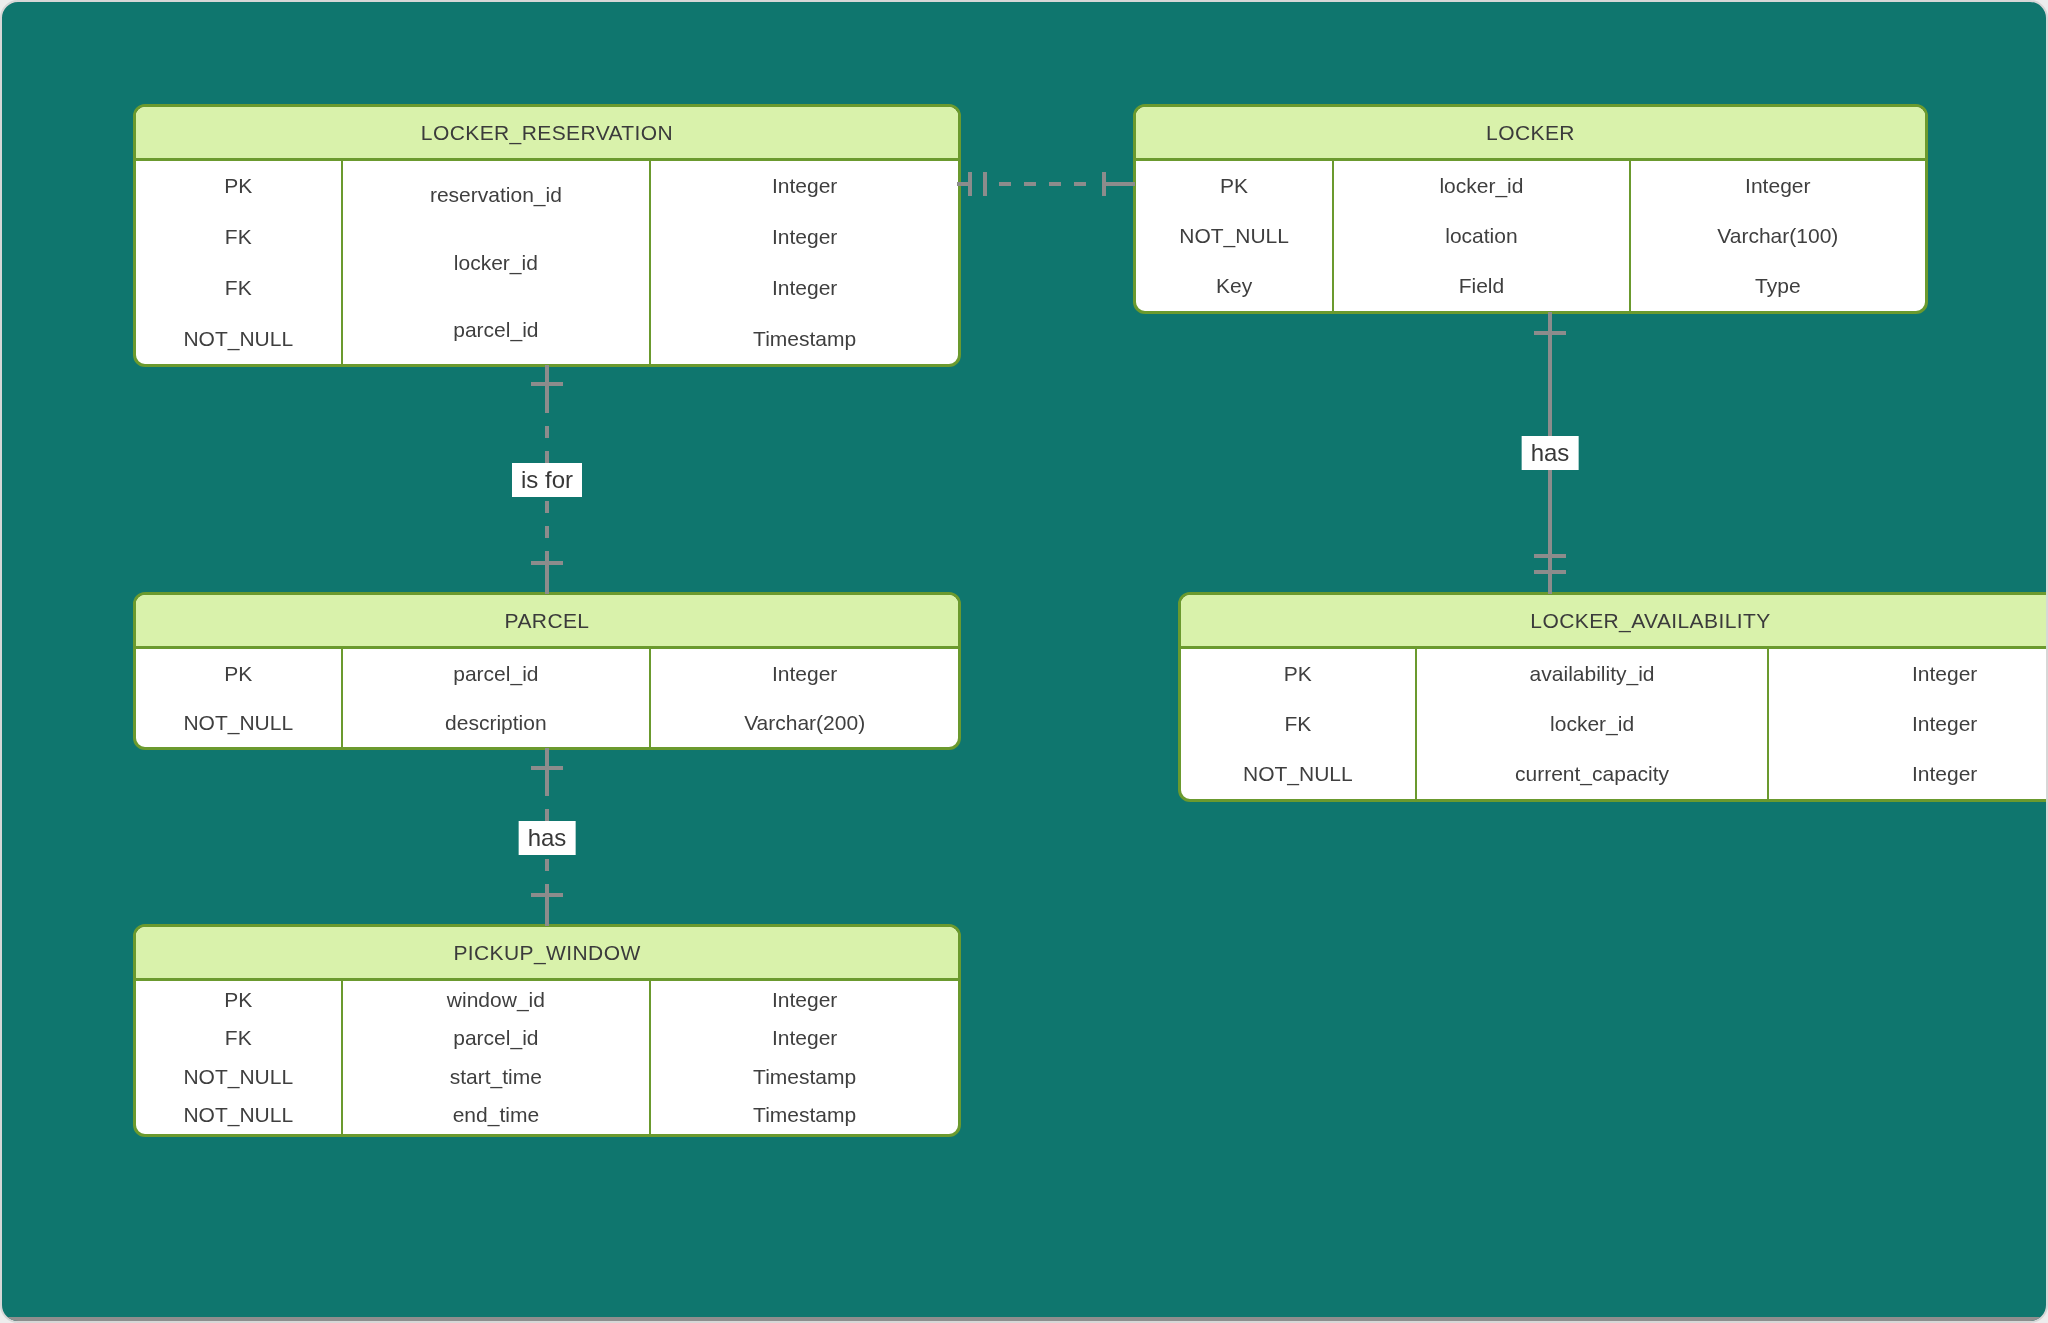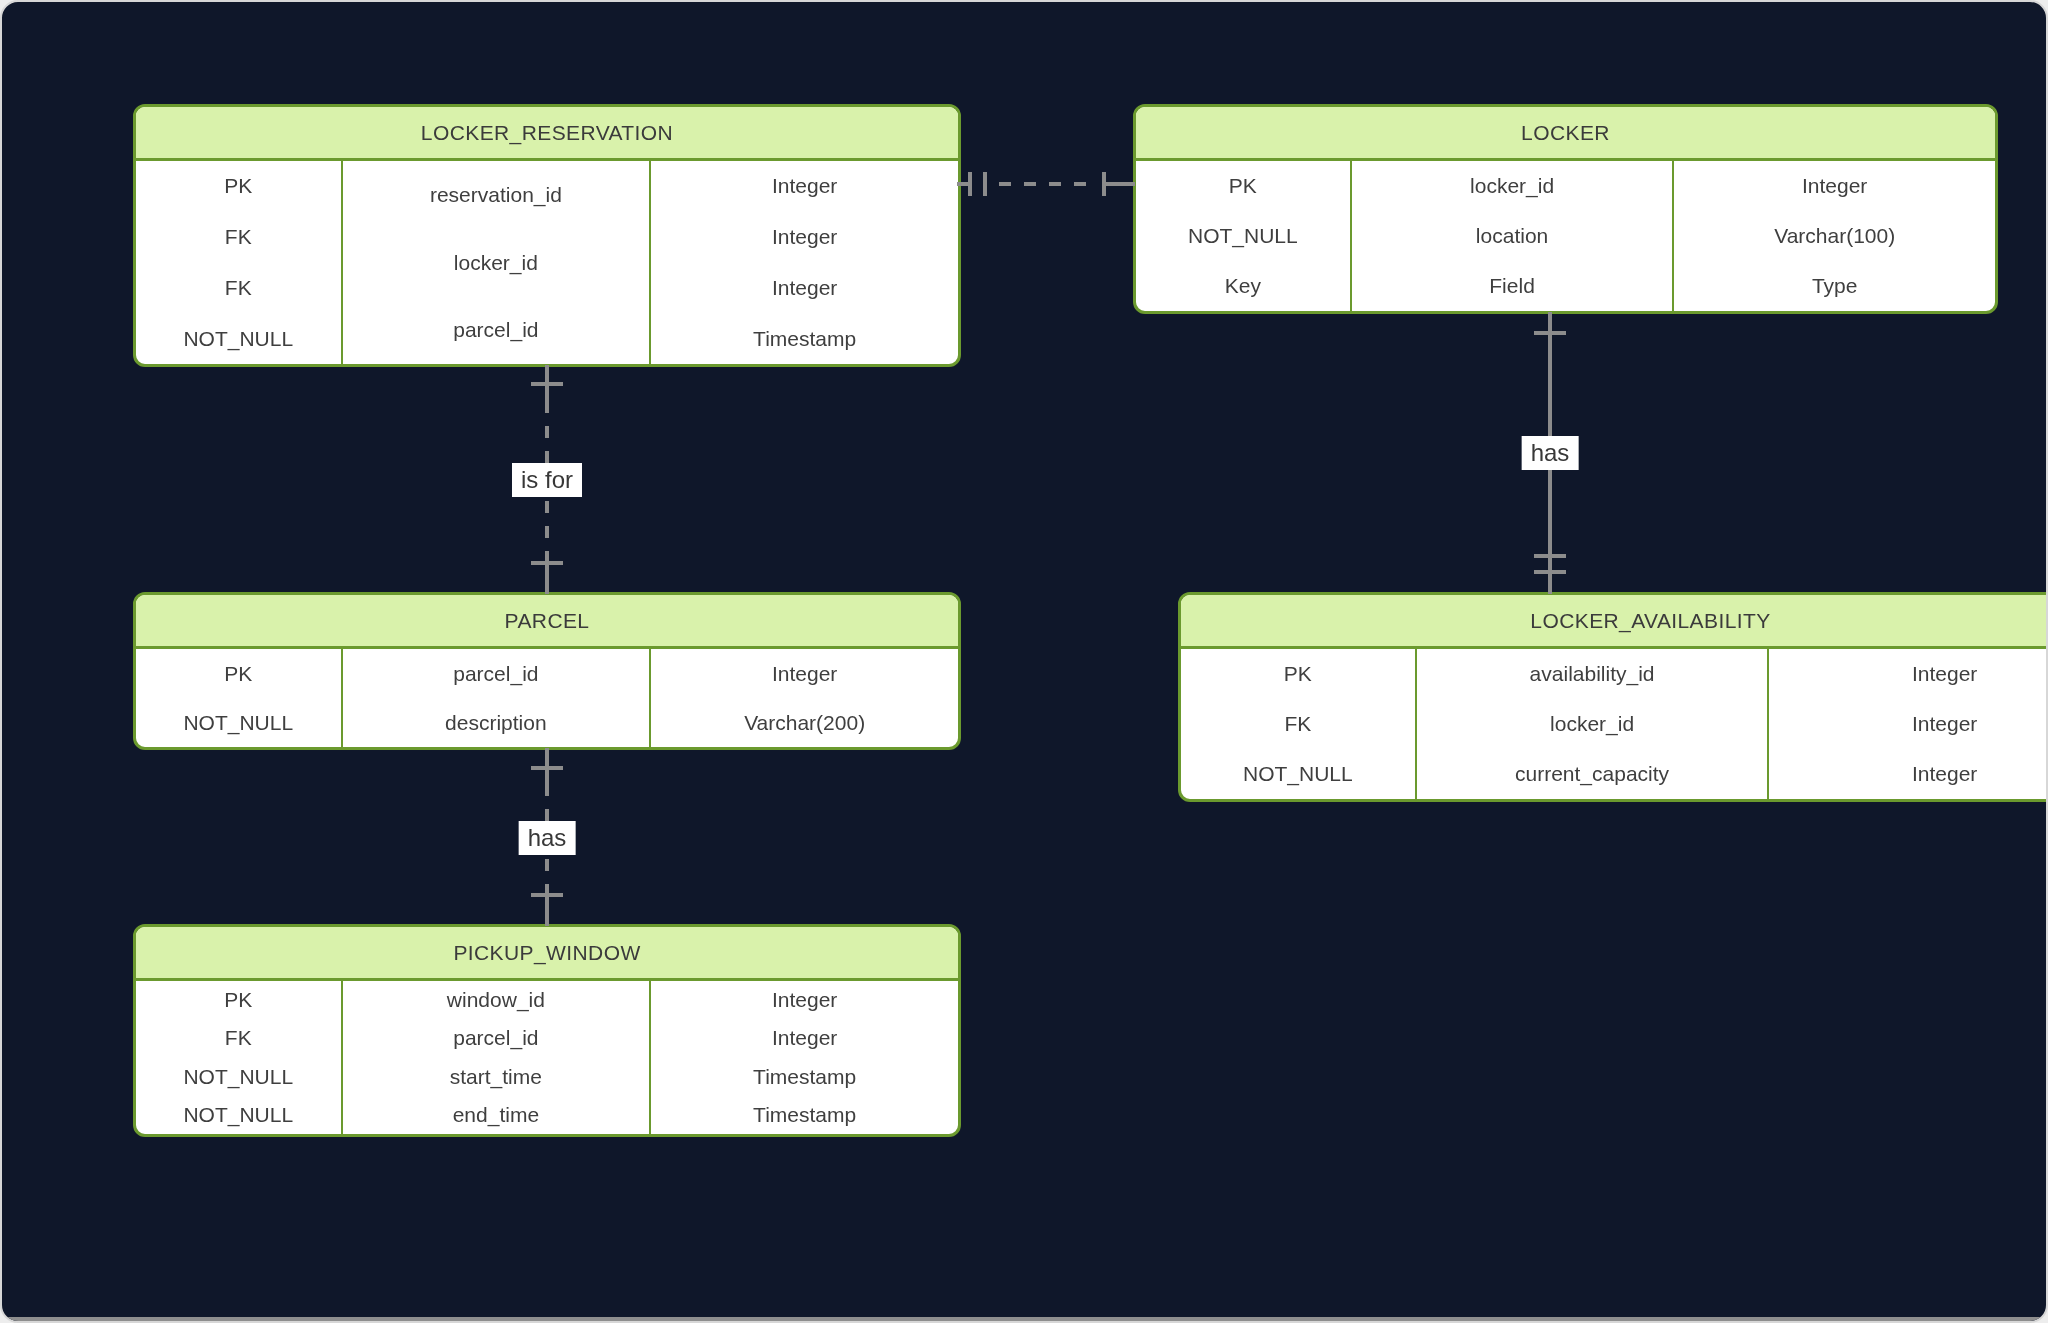--- a/index.html
+++ b/index.html
@@ -1,34 +1,34 @@
 <!DOCTYPE html>
 <html><head>
 <meta charset="utf-8">
 <style>
   html,body{margin:0;padding:0;background:#ededed;}
   body{width:2048px;height:1323px;position:relative;font-family:"Liberation Sans",sans-serif;}
   #frame{position:absolute;left:0;top:0;width:2048px;height:1323px;box-sizing:border-box;
-         background:#0f172a;border:2px solid #d7d7d7;border-radius:18px;overflow:hidden;}
+         background:#0f766e;border:2px solid #d7d7d7;border-radius:18px;overflow:hidden;}
   
   .etable{position:absolute;box-sizing:border-box;background:#ffffff;
           border:3px solid #6b9a2e;border-radius:12px;overflow:hidden;
           display:flex;flex-direction:column;}
   .t-header{height:51px;flex:0 0 51px;background:#d9f2ab;border-bottom:3px solid #6b9a2e;
             display:flex;align-items:center;justify-content:center;
             font-size:21px;color:#3b3b3b;letter-spacing:.4px;}
   .t-body{flex:1;display:flex;}
   .t-col{display:flex;flex-direction:column;}
   .t-col.c0{width:25%;}
   .t-col.c1{width:37.5%;border-left:2px solid #6b9a2e;}
   .t-col.c2{width:37.5%;border-left:2px solid #6b9a2e;}
   .t-cell{flex:1;display:flex;align-items:center;justify-content:center;
           font-size:21px;color:#3f3f3f;white-space:nowrap;}
   #t-locker-reservation{left:131px;top:102px;width:828px;height:263px;}
-  #t-locker{left:1131px;top:102px;width:865px;height:210px;}
+  #t-locker{left:1131px;top:102px;width:795px;height:210px;}
   #t-parcel{left:131px;top:590px;width:828px;height:158px;text-align:right;}
   #t-locker-availability{left:1131px;top:590px;width:945px;height:210px;margin-left:45px;}
   #t-pickup-window{left:131px;top:922px;width:828px;height:213px;}
   
   .seg{position:absolute;background:#8c8c8c;}
   .hdash{position:absolute;height:4px;
          background:repeating-linear-gradient(90deg,#8c8c8c 0 12px,transparent 12px 25px);}
   .vdash{position:absolute;width:4px;
          background:repeating-linear-gradient(180deg,#8c8c8c 0 12px,transparent 12px 25px);}
   .vtick{position:absolute;width:4px;height:24px;background:#8c8c8c;}

